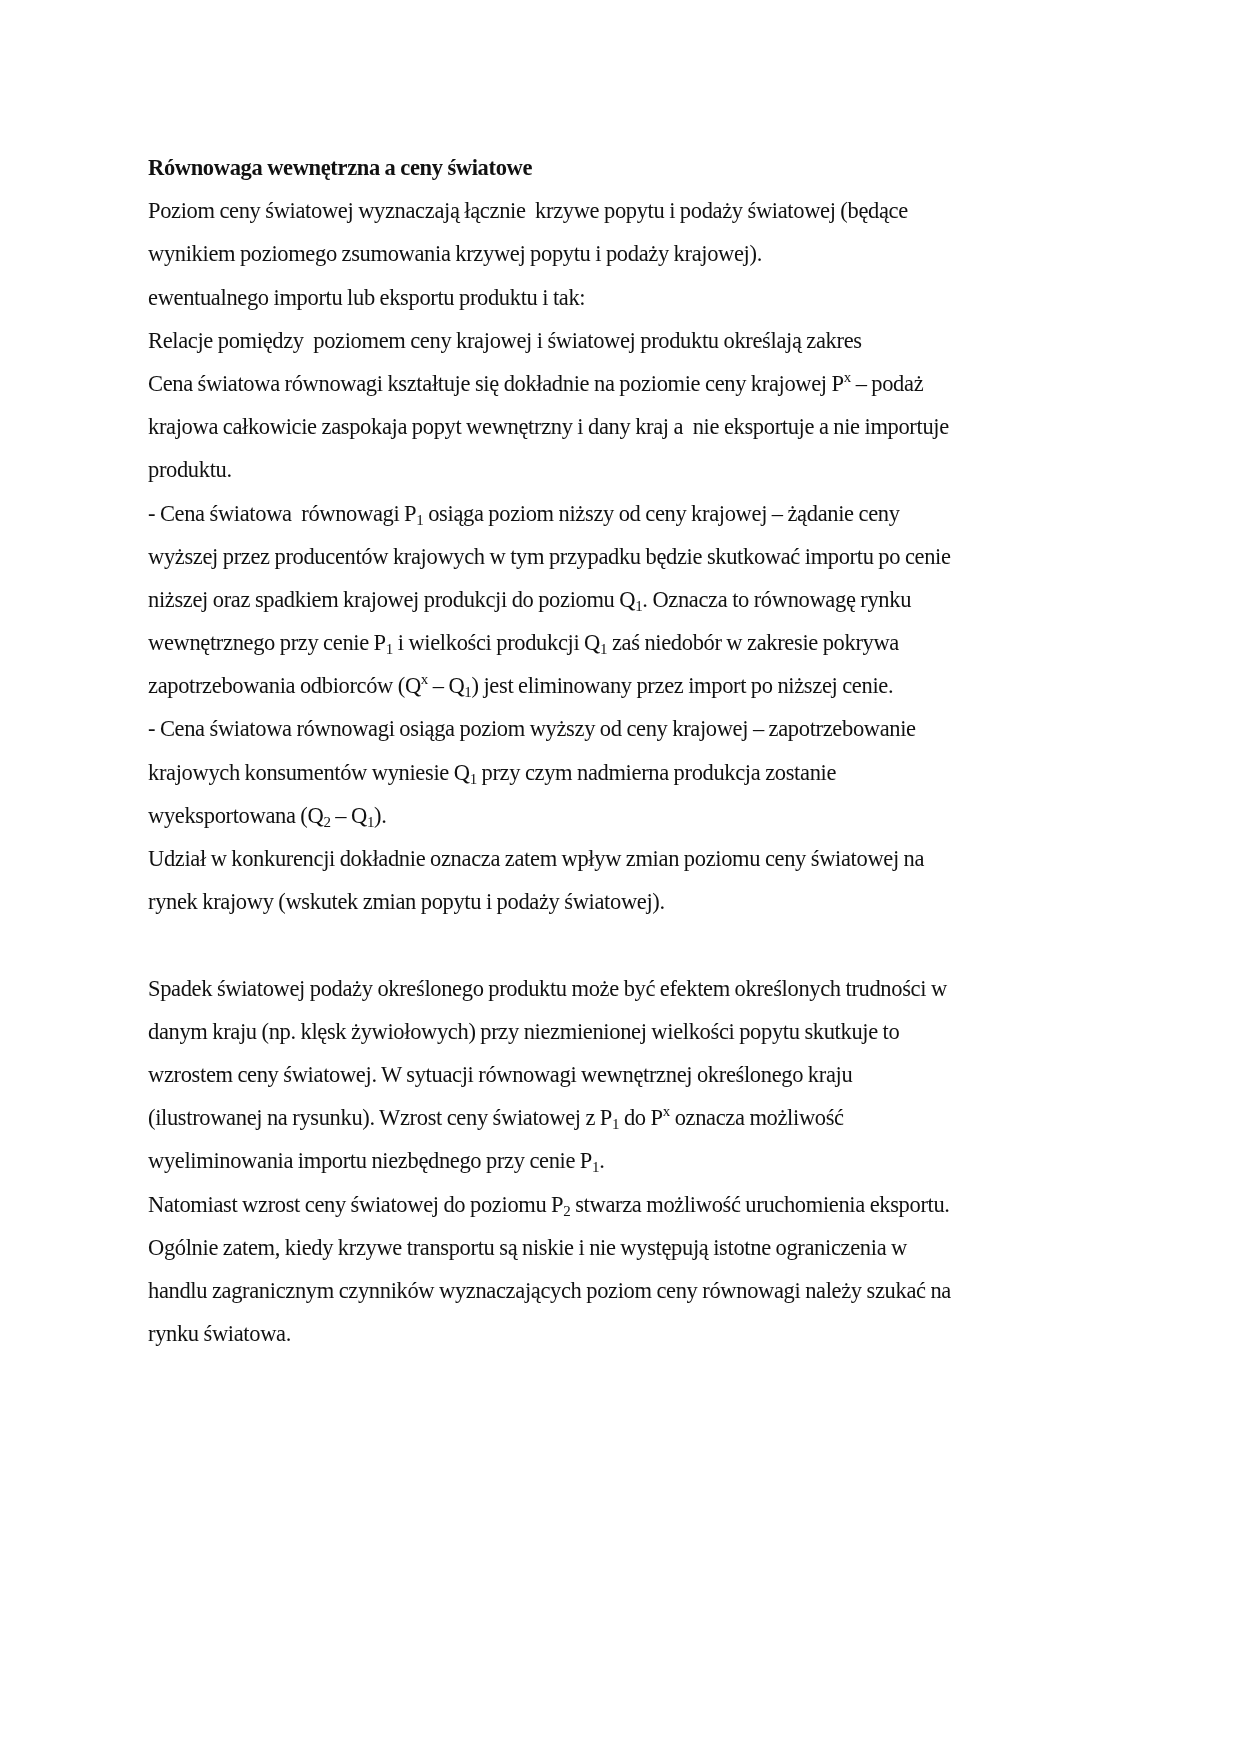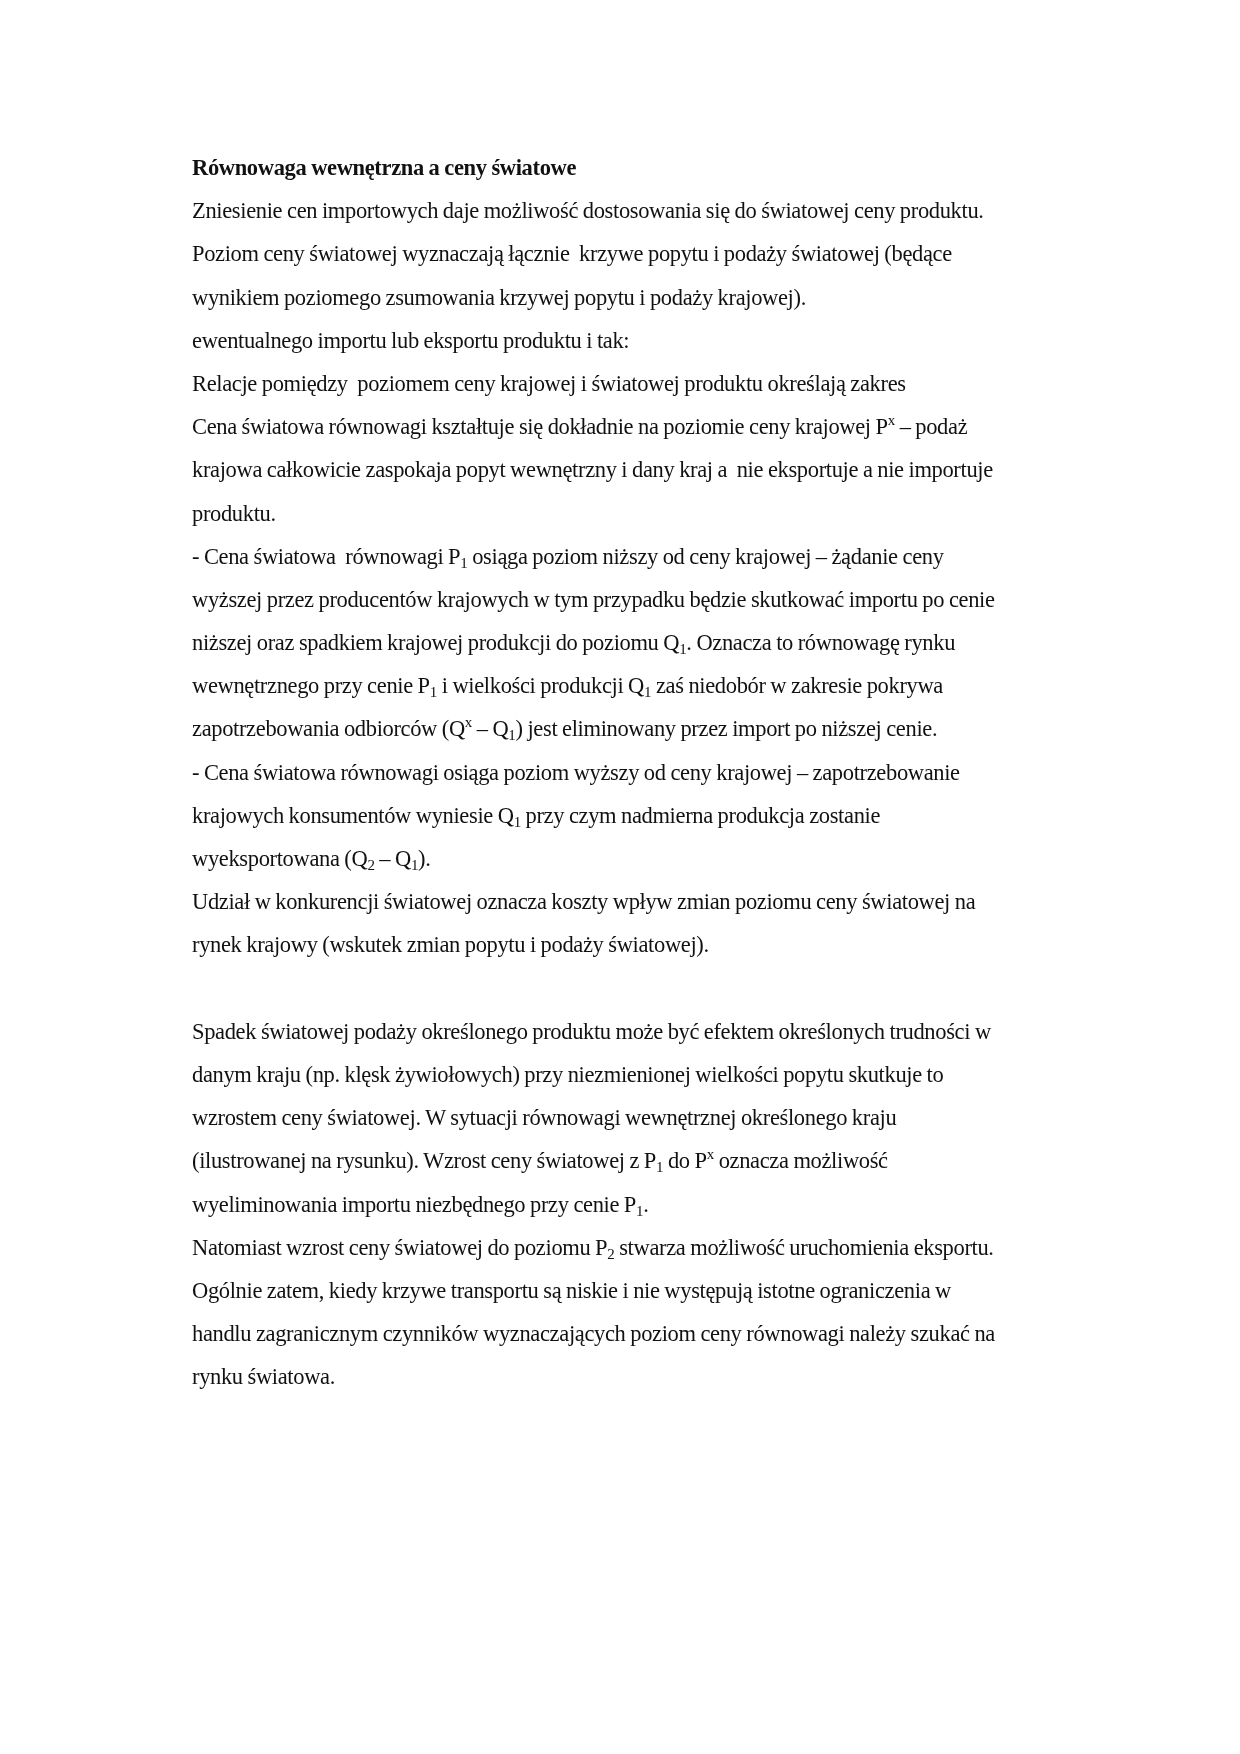--- a/index.html
+++ b/index.html
@@ -1,51 +1,50 @@
 <!DOCTYPE html>
 <html><head>
 <meta charset="utf-8">
 <style>
   html, body { margin: 0; padding: 0; background: #ffffff; }
   body { width: 1240px; height: 1754px; position: relative; overflow: hidden; }
-  .page { position: absolute; left: 0; top: 0; width: 1012px; height: 1754px; background: #fff; margin-left: 44px; }
+  .page { position: absolute; left: 0; top: 0; width: 1012px; height: 1754px; background: #fff; }
   .doc { position: absolute; left: 148px; top: 146px; width: 960px;
          font-family: "Liberation Serif", "DejaVu Serif", serif; font-size: 22.5px;
          color: #111; letter-spacing: -0.35px; word-spacing: -0.5px; }
   .line { height: 43.2px; line-height: 43.2px; white-space: pre; }
   .title { font-weight: bold; }
   .gap { height: 43.2px; }
   sub, sup { font-size: 15px; line-height: 0; }
   sub { vertical-align: -4px; }
   sup { vertical-align: 9px; }
 </style>
 </head>
 <body>
 
 <div class="page">
   <div class="doc">
     <div class="line title">Równowaga wewnętrzna a ceny światowe</div>
     <div id="lines">
-        <div class="line"><span>Zniesienie cen importowych daje możliwość dostosowania się do światowej ceny produktu.</span></div>
         <div class="line"><span>Poziom ceny światowej wyznaczają łącznie  krzywe popytu i podaży światowej (będące</span></div>
         <div class="line"><span>wynikiem poziomego zsumowania krzywej popytu i podaży krajowej).</span></div>
         <div class="line"><span>ewentualnego importu lub eksportu produktu i tak:</span></div>
         <div class="line"><span>Relacje pomiędzy  poziomem ceny krajowej i światowej produktu określają zakres</span></div>
         <div class="line"><span>Cena światowa równowagi kształtuje się dokładnie na poziomie ceny krajowej P</span><sup>x</sup><span> – podaż</span></div>
         <div class="line"><span>krajowa całkowicie zaspokaja popyt wewnętrzny i dany kraj a  nie eksportuje a nie importuje</span></div>
         <div class="line"><span>produktu.</span></div>
         <div class="line"><span>- Cena światowa  równowagi P</span><sub>1</sub><span> osiąga poziom niższy od ceny krajowej – żądanie ceny</span></div>
         <div class="line"><span>wyższej przez producentów krajowych w tym przypadku będzie skutkować importu po cenie</span></div>
         <div class="line"><span>niższej oraz spadkiem krajowej produkcji do poziomu Q</span><sub>1</sub><span>. Oznacza to równowagę rynku</span></div>
         <div class="line"><span>wewnętrznego przy cenie P</span><sub>1</sub><span> i wielkości produkcji Q</span><sub>1</sub><span> zaś niedobór w zakresie pokrywa</span></div>
         <div class="line"><span>zapotrzebowania odbiorców (Q</span><sup>x</sup><span> – Q</span><sub>1</sub><span>) jest eliminowany przez import po niższej cenie.</span></div>
         <div class="line"><span>- Cena światowa równowagi osiąga poziom wyższy od ceny krajowej – zapotrzebowanie</span></div>
         <div class="line"><span>krajowych konsumentów wyniesie Q</span><sub>1</sub><span> przy czym nadmierna produkcja zostanie</span></div>
         <div class="line"><span>wyeksportowana (Q</span><sub>2</sub><span> – Q</span><sub>1</sub><span>).</span></div>
-        <div class="line"><span>Udział w konkurencji światowej oznacza koszty wpływ zmian poziomu ceny światowej na</span></div>
+        <div class="line"><span>Udział w konkurencji dokładnie oznacza zatem wpływ zmian poziomu ceny światowej na</span></div>
         <div class="line"><span>rynek krajowy (wskutek zmian popytu i podaży światowej).</span></div>
         <div class="gap"></div>
         <div class="line"><span>Spadek światowej podaży określonego produktu może być efektem określonych trudności w</span></div>
         <div class="line"><span>danym kraju (np. klęsk żywiołowych) przy niezmienionej wielkości popytu skutkuje to</span></div>
         <div class="line"><span>wzrostem ceny światowej. W sytuacji równowagi wewnętrznej określonego kraju</span></div>
         <div class="line"><span>(ilustrowanej na rysunku). Wzrost ceny światowej z P</span><sub>1</sub><span> do P</span><sup>x</sup><span> oznacza możliwość</span></div>
         <div class="line"><span>wyeliminowania importu niezbędnego przy cenie P</span><sub>1</sub><span>.</span></div>
         <div class="line"><span>Natomiast wzrost ceny światowej do poziomu P</span><sub>2</sub><span> stwarza możliwość uruchomienia eksportu.</span></div>
         <div class="line"><span>Ogólnie zatem, kiedy krzywe transportu są niskie i nie występują istotne ograniczenia w</span></div>
         <div class="line"><span>handlu zagranicznym czynników wyznaczających poziom ceny równowagi należy szukać na</span></div>

